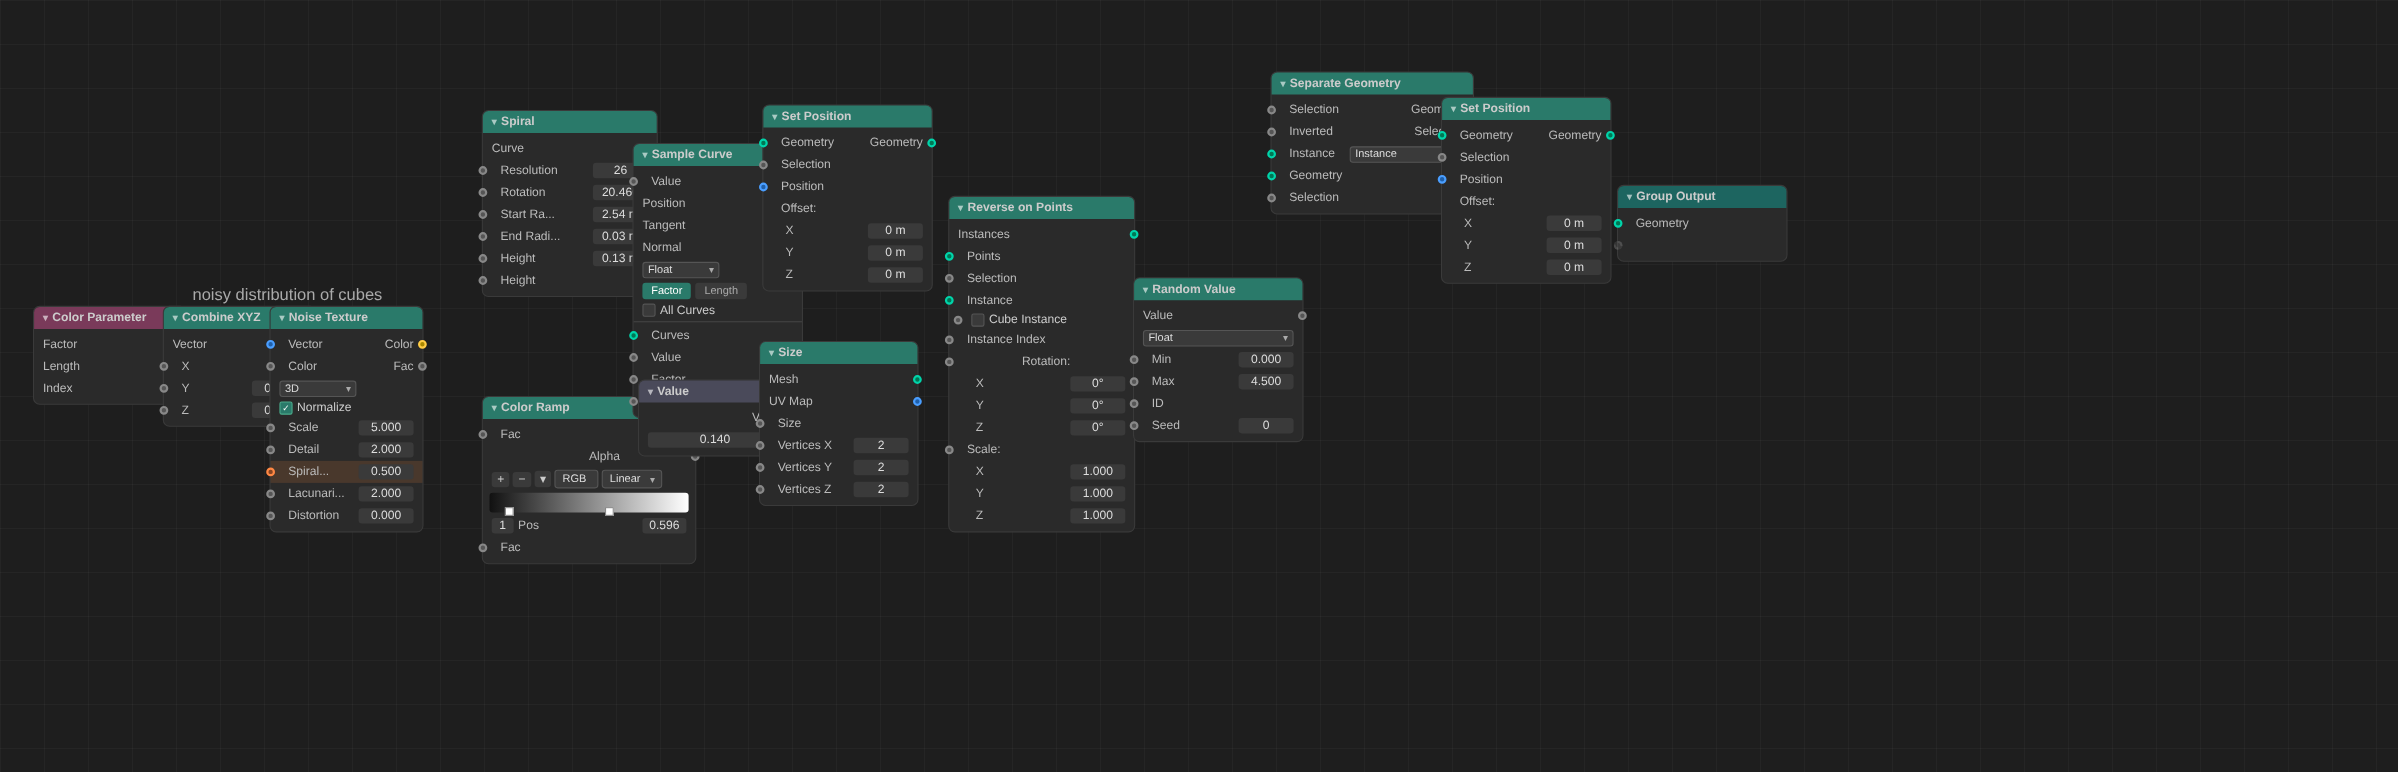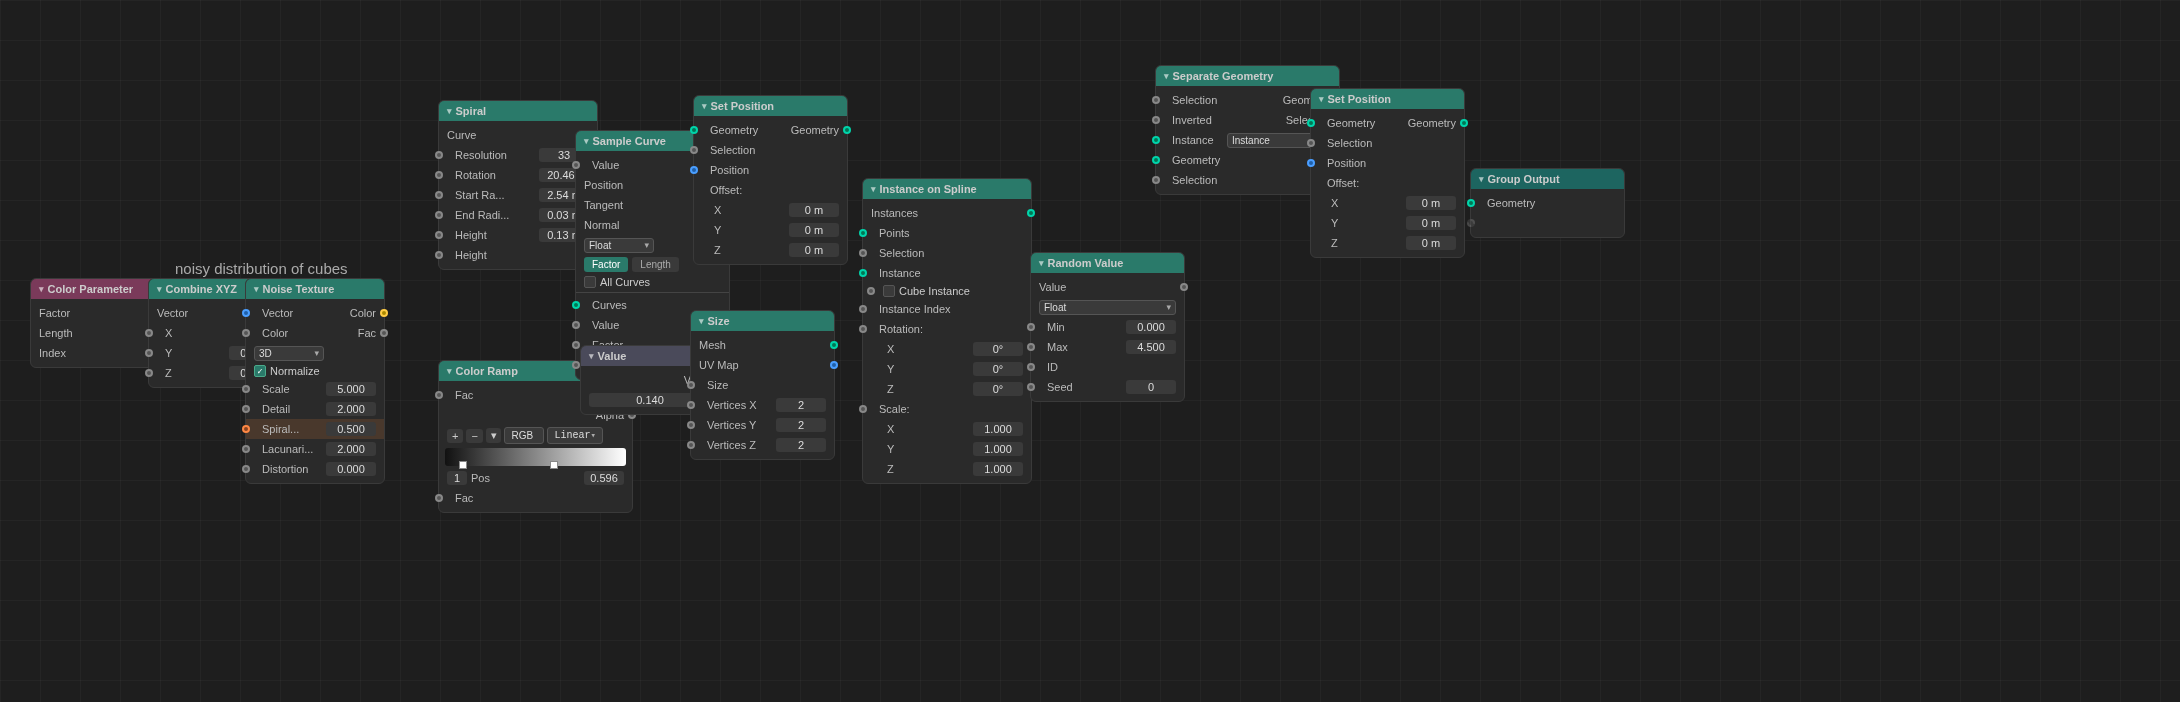--- a/index.html
+++ b/index.html
@@ -376,31 +376,31 @@
     </div>
     <div class="node-body">
       <div class="node-row">
         <span class="socket socket-left socket-gray" style="top:6px;"></span>
         <span class="label" style="padding-left:8px;">Fac</span>
         <span class="label" style="text-align:right;">Color</span>
         <span class="socket socket-right socket-yellow" style="top:6px;"></span>
       </div>
       <div class="node-row">
         <span style="flex:1;"></span>
-        <span class="label" style="text-align:right;">Alpha</span>
+        <span class="label" style="">Alpha</span>
         <span class="socket socket-right socket-gray" style="top:6px;"></span>
       </div>
       <div style="padding:2px 8px; display:flex; align-items:center; gap:3px;">
         <span style="background:#3a3a3a; border-radius:3px; padding:1px 5px; cursor:pointer;">+</span>
         <span style="background:#3a3a3a; border-radius:3px; padding:1px 5px; cursor:pointer;">−</span>
         <span style="background:#3a3a3a; border-radius:3px; padding:1px 5px; cursor:pointer;">▾</span>
         <span class="select-widget" style="min-width:40px; font-size:10px;">
           <span>RGB</span>
         </span>
-        <span class="select-widget" style="min-width:55px; font-size:10px;font-family:Liberation Mono, monospace;">
+        <span class="select-widget" style="min-width:55px; font-size:10px;">
           <span>Linear</span>
           <span class="dropdown-arrow">▾</span>
         </span>
       </div>
       <div class="color-ramp-bar">
         <div class="color-ramp-handle" style="left:10%;"></div>
         <div class="color-ramp-handle" style="left:60%;"></div>
       </div>
       <div class="node-row" style="gap:4px;">
         <span class="value" style="min-width:20px;">1</span>
@@ -420,21 +420,21 @@
       <span>Spiral</span>
     </div>
     <div class="node-body">
       <div class="node-row">
         <span class="label">Curve</span>
         <span class="socket socket-right socket-teal" style="top:6px;"></span>
       </div>
       <div class="node-row">
         <span class="socket socket-left socket-gray" style="top:6px;"></span>
         <span class="label" style="padding-left:8px;">Resolution</span>
-        <span class="value">33</span>
+        <span class="value">26</span>
       </div>
       <div class="node-row">
         <span class="socket socket-left socket-gray" style="top:6px;"></span>
         <span class="label" style="padding-left:8px;">Rotation</span>
         <span class="value">20.460</span>
       </div>
       <div class="node-row">
         <span class="socket socket-left socket-gray" style="top:6px;"></span>
         <span class="label" style="padding-left:8px;">Start Ra...</span>
         <span class="value">2.54 m</span>
@@ -599,21 +599,21 @@
         <span class="socket socket-left socket-gray" style="top:6px;"></span>
         <span class="label" style="padding-left:8px;">Vertices Z</span>
         <span class="value">2</span>
       </div>
     </div>
   </div>
 
   <div class="node" style="left:862px; top:178px; width:170px;">
     <div class="node-header header-teal">
       <span class="chevron">▾</span>
-      <span>Instance on Spline</span>
+      <span>Reverse on Points</span>
     </div>
     <div class="node-body">
       <div class="node-row">
         <span class="label">Instances</span>
         <span class="socket socket-right socket-teal" style="top:6px;"></span>
       </div>
       <div class="node-row">
         <span class="socket socket-left socket-teal" style="top:6px;"></span>
         <span class="label" style="padding-left:8px;">Points</span>
       </div>
@@ -629,21 +629,21 @@
         <span class="socket socket-left socket-gray" style="position:relative; left:-4px;"></span>
         <span class="checkbox" style="background:#3a3a3a; border-color:#555; margin-left:4px;"></span>
         <span>Cube Instance</span>
       </div>
       <div class="node-row">
         <span class="socket socket-left socket-gray" style="top:6px;"></span>
         <span class="label" style="padding-left:8px;">Instance Index</span>
       </div>
       <div class="node-row">
         <span class="socket socket-left socket-gray" style="top:6px;"></span>
-        <span class="label" style="padding-left:8px;">Rotation:</span>
+        <span class="label" style="padding-left:8px;text-align:center;">Rotation:</span>
       </div>
       <div class="node-row">
         <span class="label" style="padding-left:16px;">X</span>
         <span class="value">0°</span>
       </div>
       <div class="node-row">
         <span class="label" style="padding-left:16px;">Y</span>
         <span class="value">0°</span>
       </div>
       <div class="node-row">

